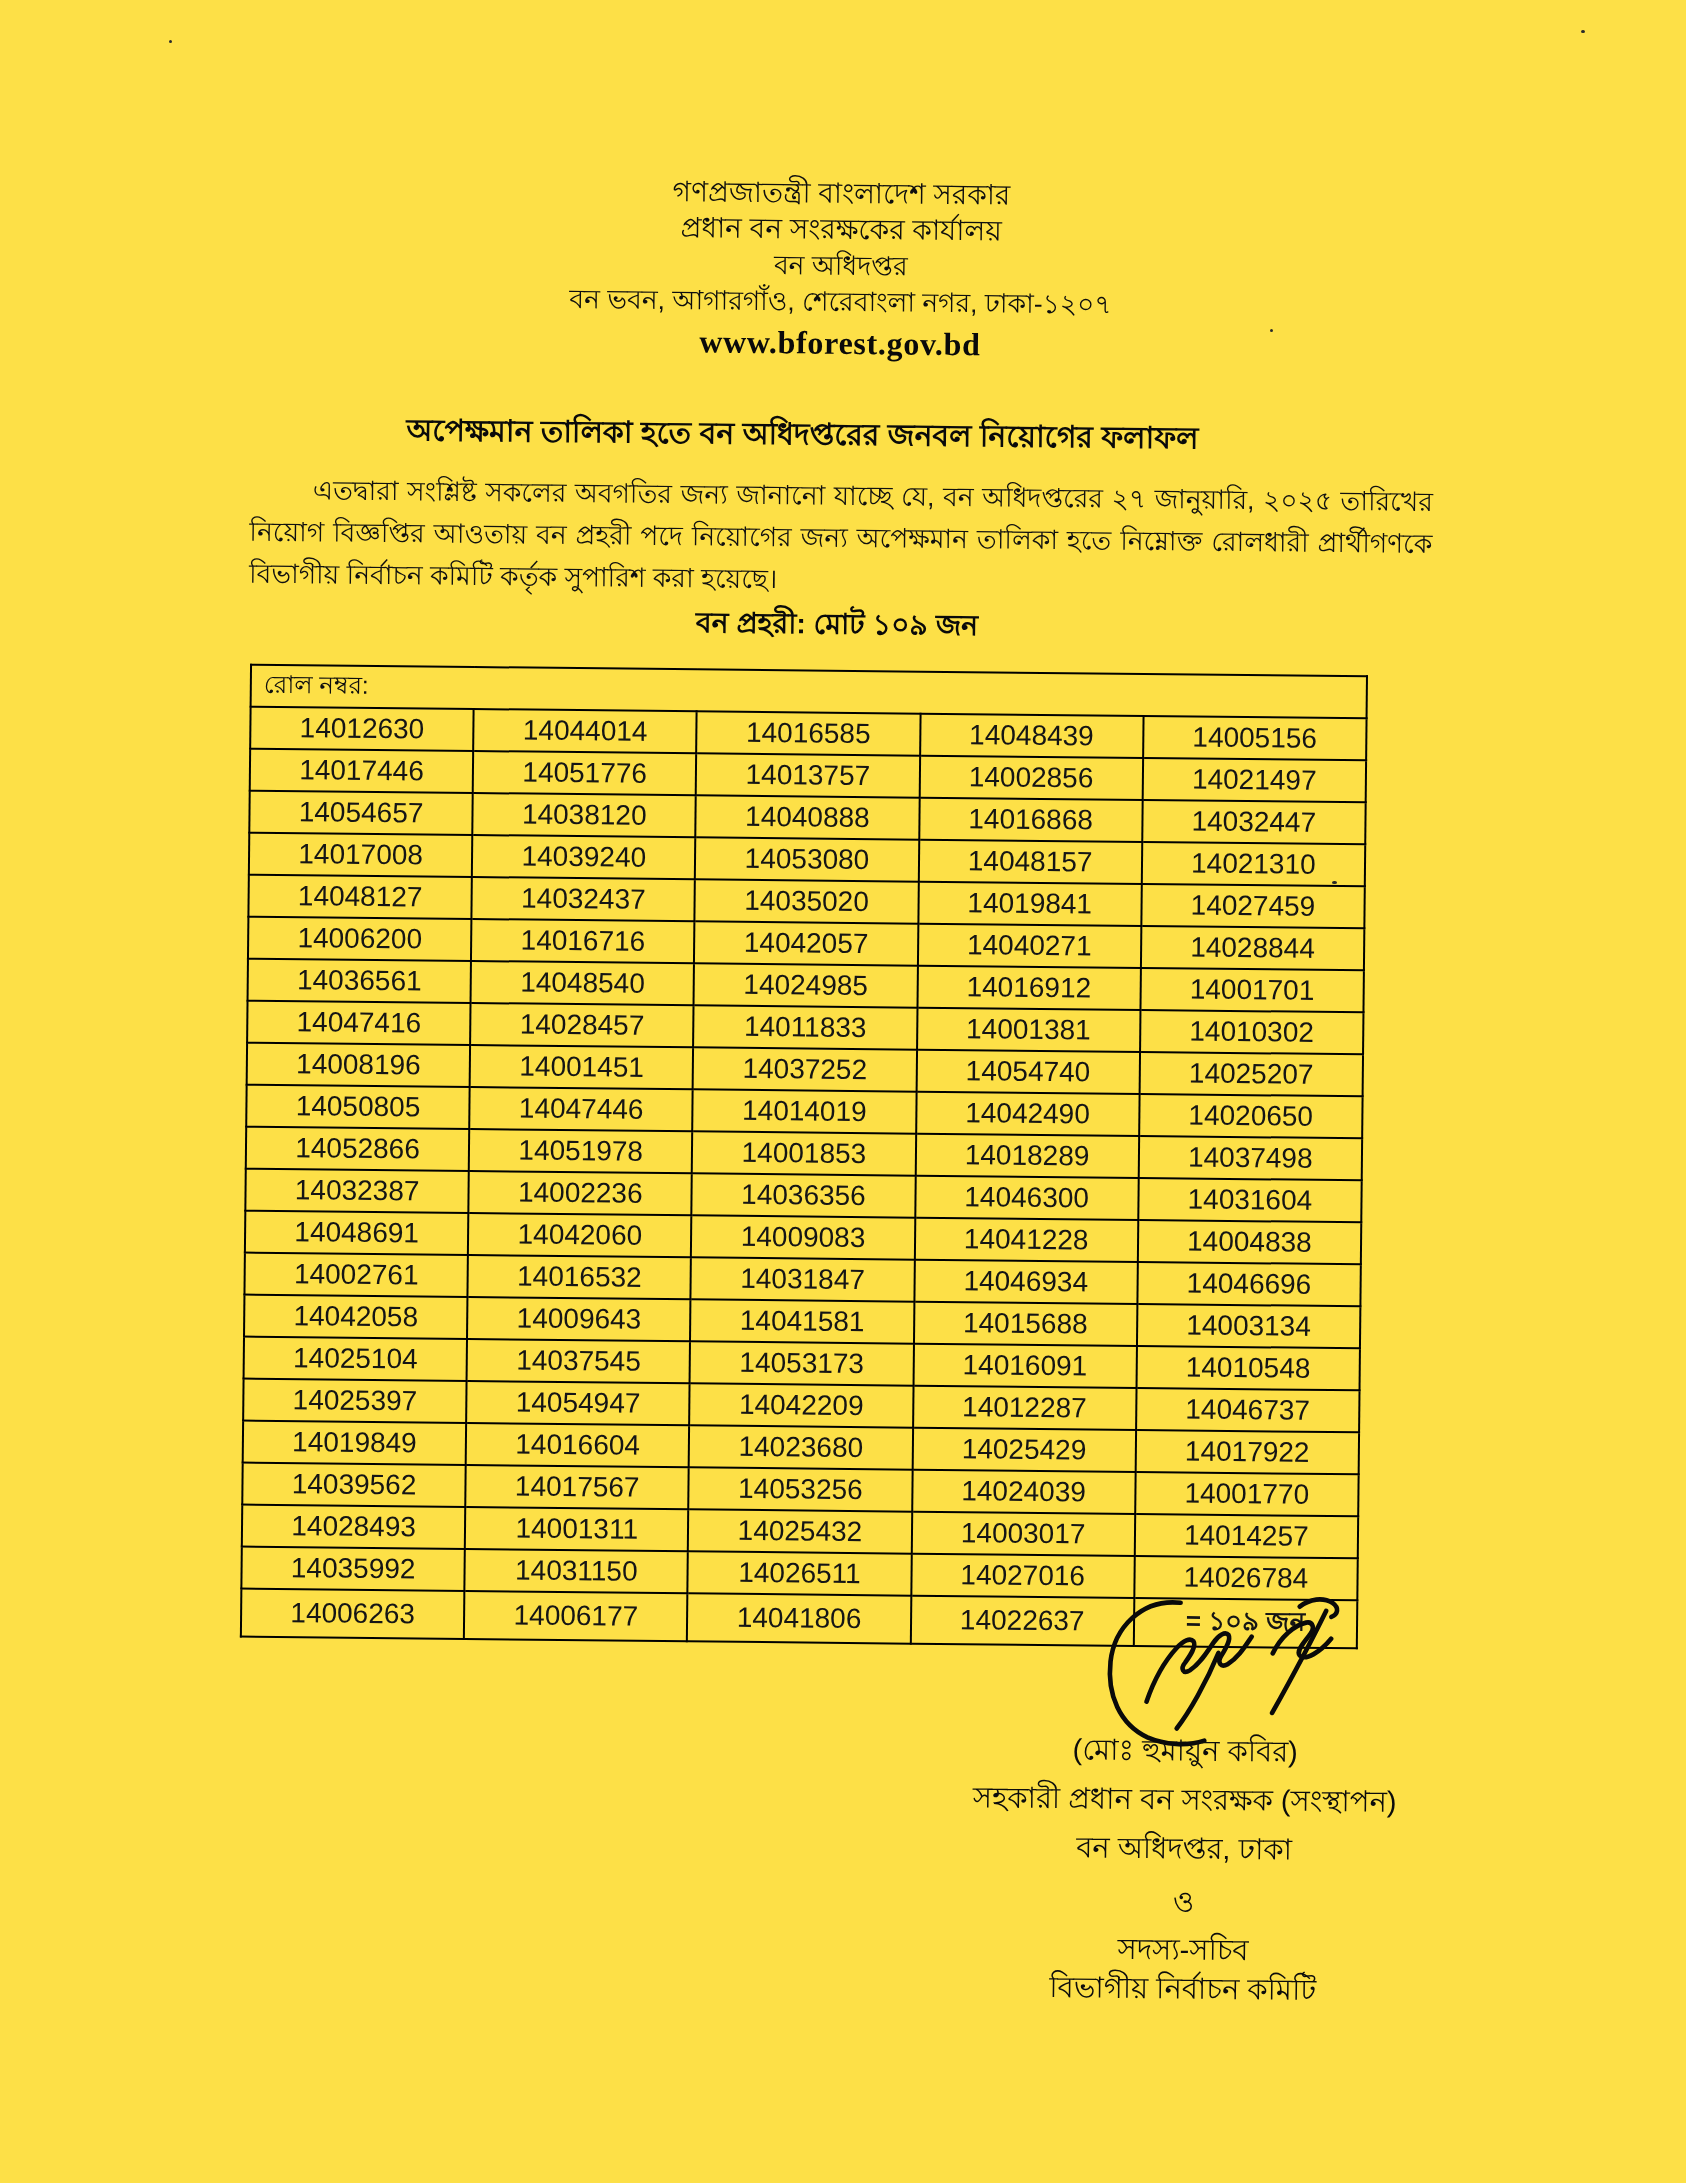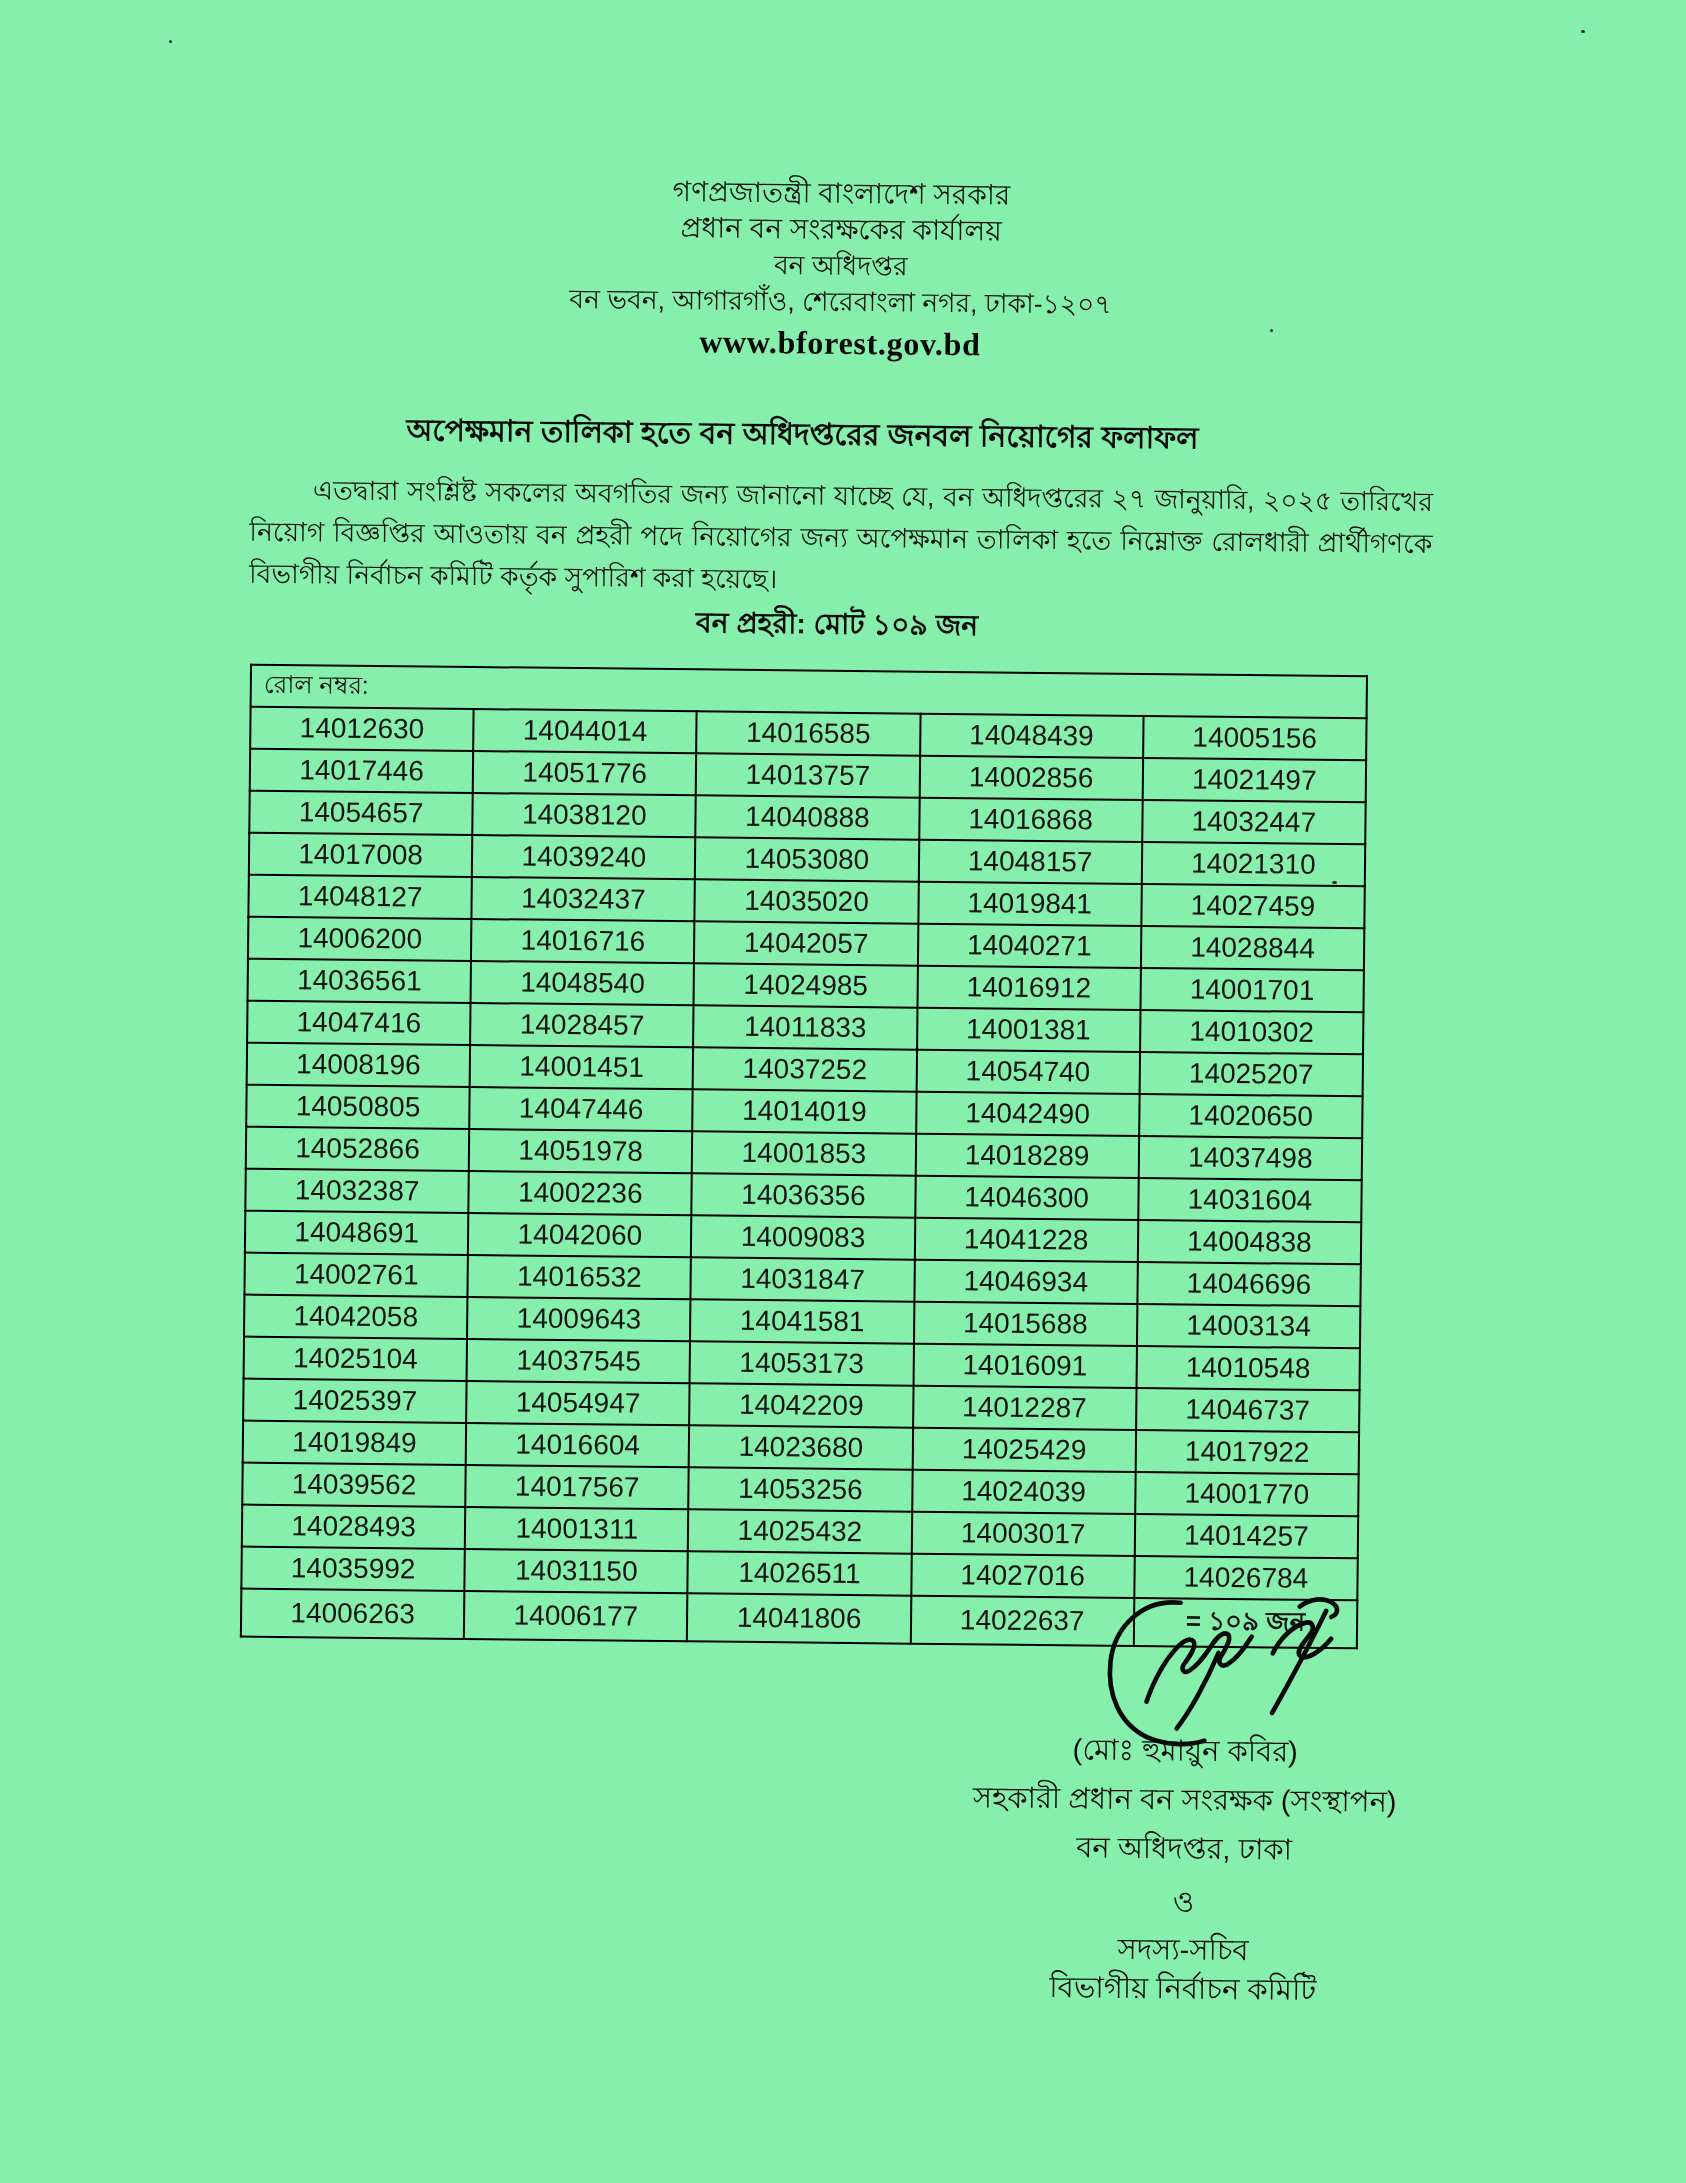--- a/index.html
+++ b/index.html
@@ -1,21 +1,21 @@
 <!DOCTYPE html>
 <html style="font-size:10.6px"><head>
 <meta charset="utf-8">
 <style>
   html,body{margin:0;padding:0;}
   body{
     width:1687px;height:2183px;background:#ffffff;overflow:hidden;
     font-family:"Liberation Sans", sans-serif;color:#121212;
     -webkit-font-smoothing:antialiased;
   }
-  .page{position:relative;width:1687px;height:2183px;background:#86efac;}
+  .page{position:relative;width:1687px;height:2183px;background:#fde047;}
   
   .content{position:absolute;inset:0;transform:rotate(0.6deg);transform-origin:0 0;}
 
   .letterhead{position:absolute;top:167px;left:0;width:1687px;text-align:center;}
   .lh-line{font-size:28px;line-height:36px;color:#0e0e0e;}
   .lh-line3{font-size:26.5px;}
   .lh-addr{font-size:26.5px;}
   .website{
     font-family:"Liberation Serif", serif;font-weight:bold;
     font-size:32px;line-height:38px;margin-top:4px;letter-spacing:0.7px;color:#0a0a0a;

